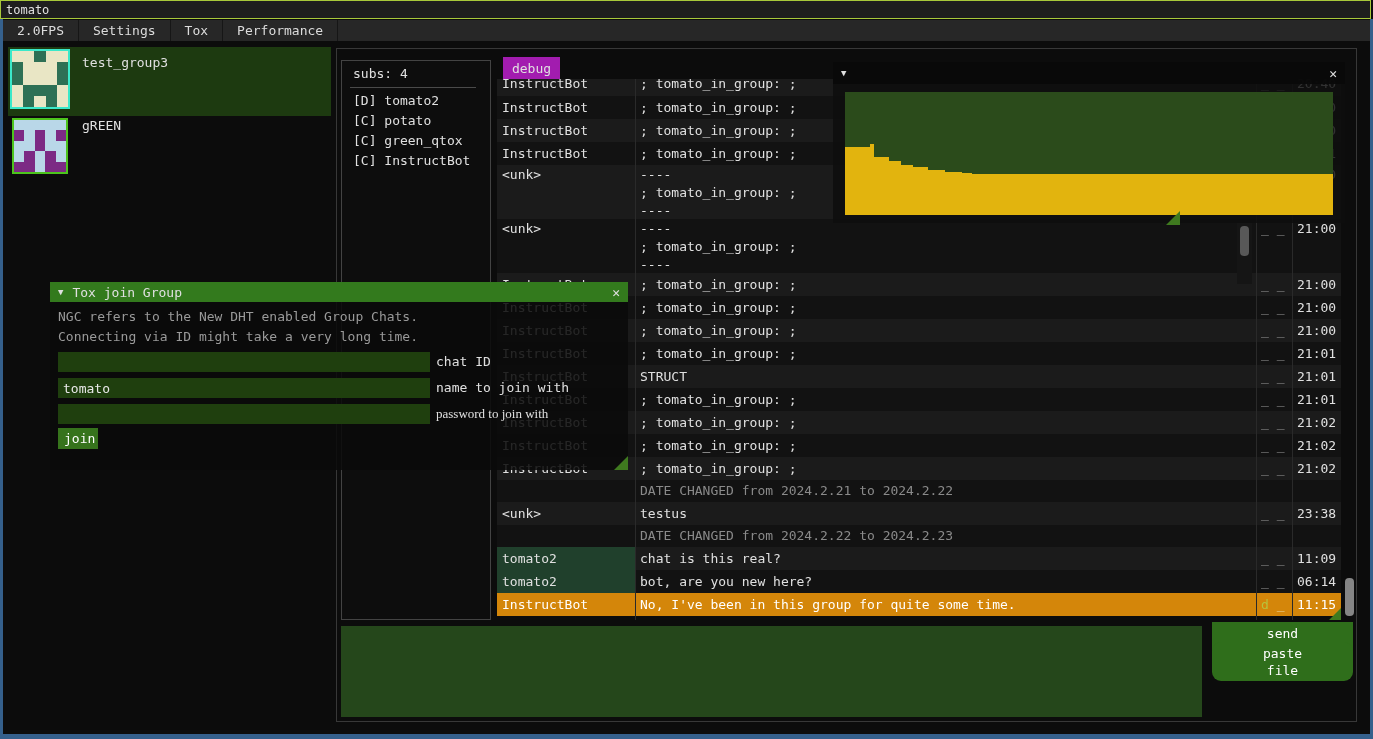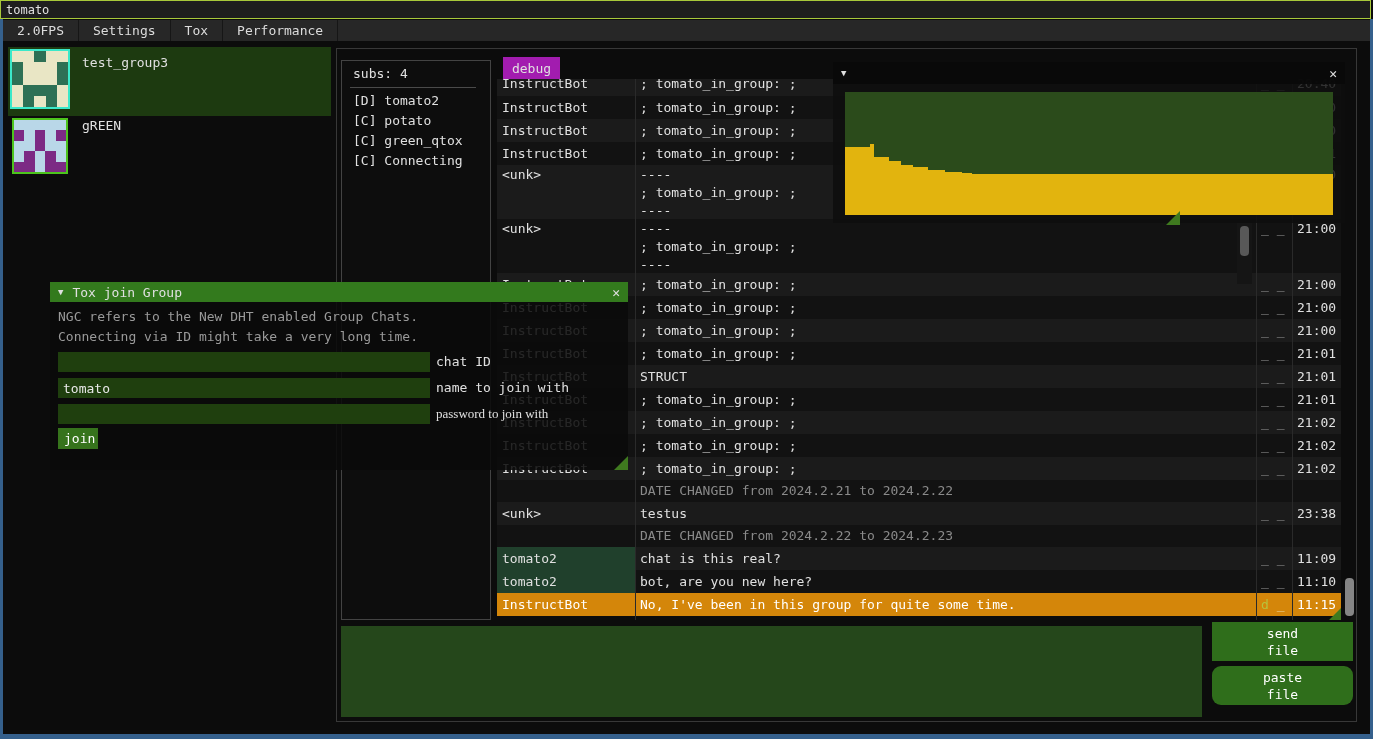--- a/index.html
+++ b/index.html
@@ -159,21 +159,21 @@
 
   <div class="chatwin-border"></div>
 
   <div class="subs-panel">
     <div class="subs-title">subs: 4</div>
     <div class="subs-sep"></div>
     <div class="subs-list">
       <div>[D] tomato2</div>
       <div>[C] potato</div>
       <div>[C] green_qtox</div>
-      <div>[C] Connecting</div>
+      <div>[C] InstructBot</div>
     </div>
   </div>
 
   <div class="tab">debug</div>
 
   <div class="table">
     <div>
         <div class="row clipped light">
           <div class="cell cell-name">InstructBot</div>
           <div class="cell cell-msg"><div>; tomato_in_group: ;</div></div>
@@ -285,21 +285,21 @@
         <div class="row normal light">
           <div class="cell cell-name name-green">tomato2</div>
           <div class="cell cell-msg"><div>chat is this real?</div></div>
           <div class="cell cell-status"><span>_</span><span> _</span></div>
           <div class="cell cell-time">11:09</div>
         </div>
         <div class="row normal dark">
           <div class="cell cell-name name-green">tomato2</div>
           <div class="cell cell-msg"><div>bot, are you new here?</div></div>
           <div class="cell cell-status"><span>_</span><span> _</span></div>
-          <div class="cell cell-time">11:10</div>
+          <div class="cell cell-time">06:14</div>
         </div>
         <div class="row highlight">
           <div class="cell cell-name">InstructBot</div>
           <div class="cell cell-msg"><div>No, I've been in this group for quite some time.</div></div>
           <div class="cell cell-status"><span class="st-d">d</span><span> _</span></div>
           <div class="cell cell-time">11:15</div>
         </div>
       </div>
     <div class="vsep" style="left:138px;"></div>
     <div class="vsep" style="left:759px;"></div>
@@ -309,21 +309,21 @@
   <div class="sb-track"></div>
   <div class="sb-thumb"></div>
   <div class="sb-thumb-right"></div>
   <div class="grip" style="left:1329px;top:608px;"></div>
 
   <textarea class="composer" value="" style=""></textarea>
   <button class="file-btn" style="top:622px;">
     <div>send</div>
     <div>file</div>
   </button>
-  <button class="file-btn" style="top:666px;border-radius:9px;">
+  <button class="file-btn" style="top:642px;border-radius:9px;">
     <div>paste</div>
     <div>file</div>
   </button>
 
   <div class="fwin hist-win">
     <div class="fwin-title hist-title">
       <span class="arrow">▼</span>
       <span class="closex">✕</span>
     </div>
     <div class="plot" style="background: rgb(43, 75, 27);">

